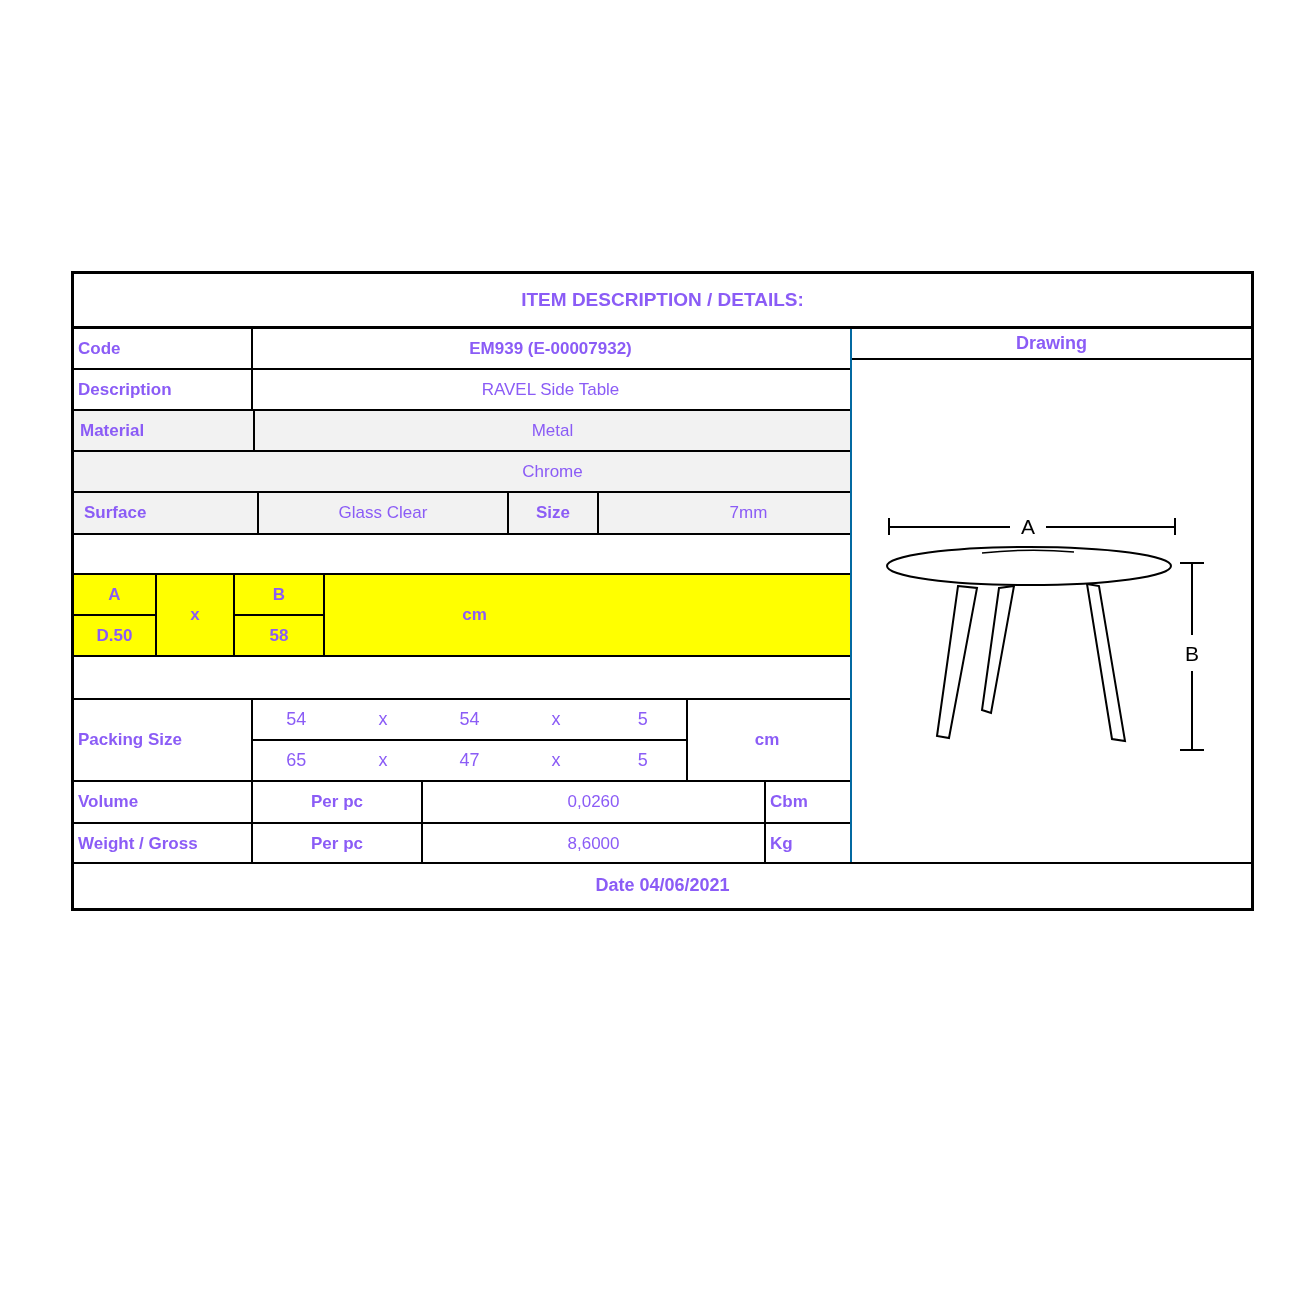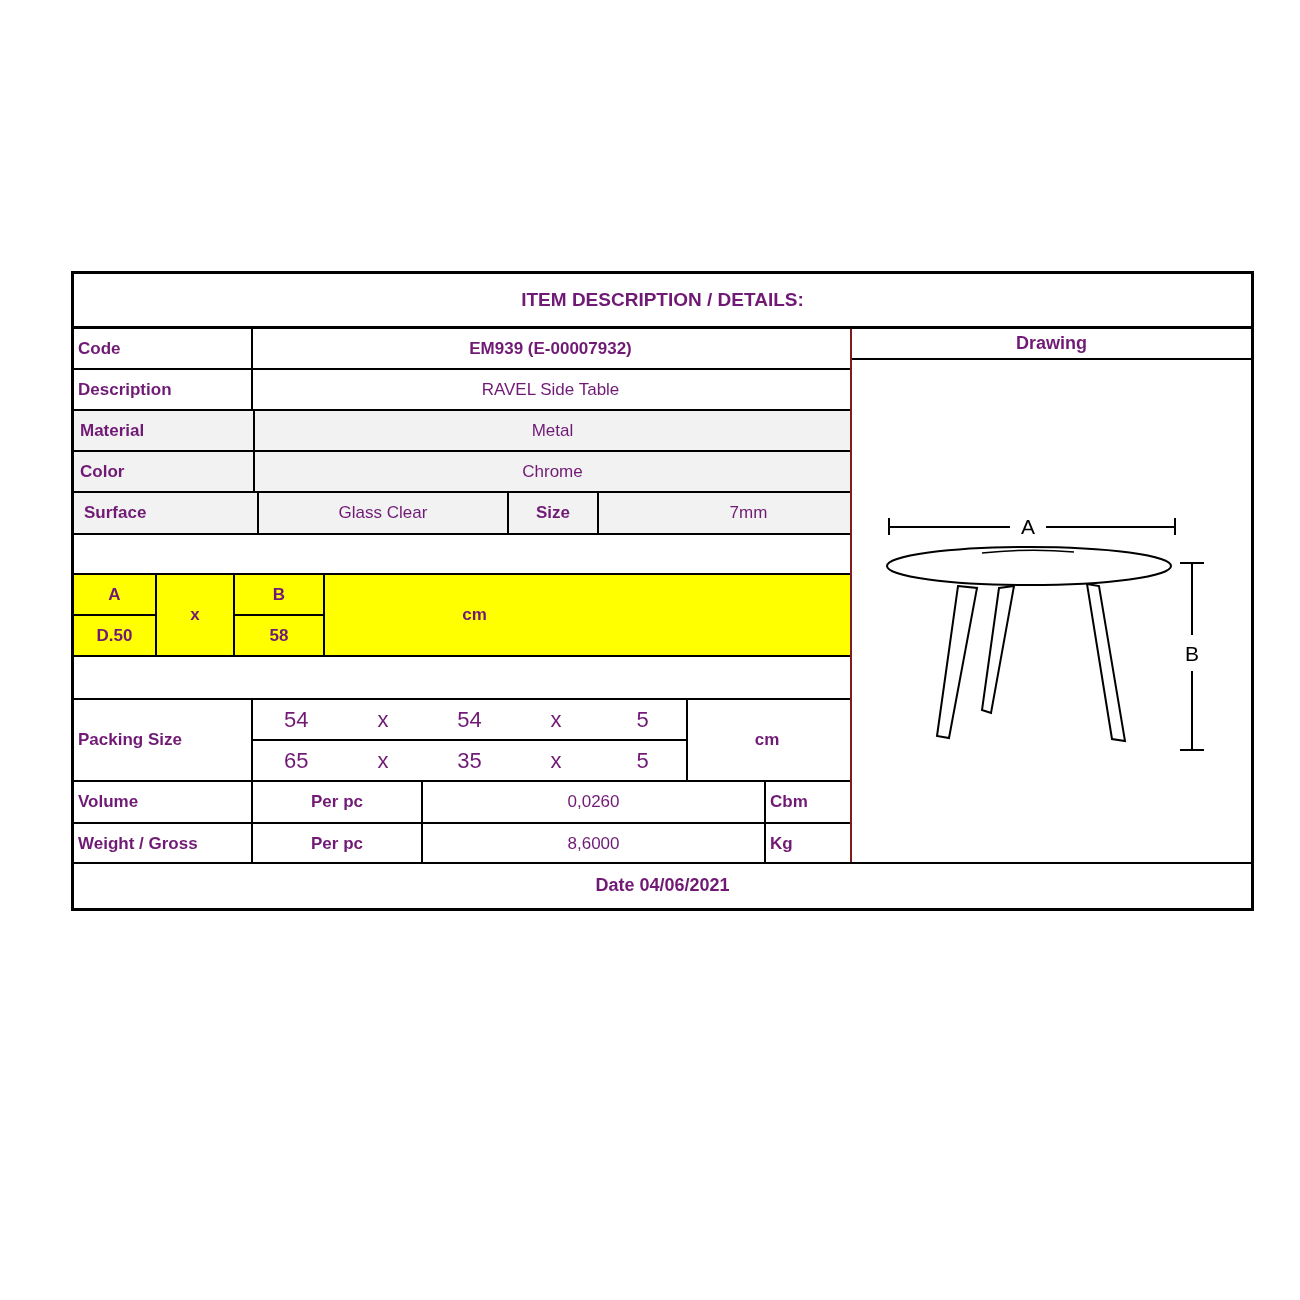--- a/index.html
+++ b/index.html
@@ -1,26 +1,26 @@
 <!DOCTYPE html>
 <html><head>
 <meta charset="utf-8">
 <style>
   html,body{margin:0;padding:0;background:#ffffff;}
   .page{position:relative;width:1300px;height:1300px;background:#ffffff;
-        font-family:"Liberation Sans", sans-serif;color:#701a75;}
+        font-family:"Liberation Sans", sans-serif;color:#8b5cf6;}
   .sheet{position:absolute;left:71px;top:271px;width:1183px;height:640px;
          border:3px solid #000;box-sizing:border-box;background:#fff;}
   
   .hdr-row{height:55px;border-bottom:3px solid #000;box-sizing:border-box;
            display:flex;align-items:center;justify-content:center;
            font-weight:bold;font-size:19px;}
   
   .mid{display:flex;height:533px;}
-  .left{width:778px;border-right:2px solid #7f1d1d;box-sizing:border-box;}
+  .left{width:778px;border-right:2px solid #0369a1;box-sizing:border-box;}
   .right{width:399px;display:flex;flex-direction:column;gap:47px;}
   .drawing-title{height:82px;border-bottom:2px solid #000;box-sizing:border-box;
                  display:flex;align-items:center;justify-content:center;
                  font-weight:bold;font-size:18px;}
   .drawing-canvas{flex:1;position:relative;}
   
   .row{display:flex;box-sizing:border-box;border-bottom:2px solid #000;}
   .row.last{border-bottom:none;}
   .cell{box-sizing:border-box;border-right:2px solid #000;display:flex;
         align-items:center;justify-content:center;font-size:17px;overflow:hidden;}
@@ -31,21 +31,21 @@
   .yellow{background:#FFFF00;}
   .h41{height:41px;} .h42{height:42px;} .h40{height:40px;} .h43{height:43px;} .h82{height:82px;}
   .w179{width:179px;} .w595{width:595px;} .w250{width:250px;} .w90{width:90px;}
   .w251{width:251px;padding-left:48px;} .w266{width:266px;} .w83{width:83px;} .w78{width:78px;}
   .w435{width:435px;} .w158{width:158px;} .w170{width:170px;} .w343{width:343px;text-align:right;}
   
   .stack{display:flex;flex-direction:column;align-items:stretch;justify-content:flex-start;padding:0;}
   .half{flex:1;display:flex;align-items:center;justify-content:center;}
   .half.top{border-bottom:2px solid #000;box-sizing:border-box;}
   .packrow{flex:1;display:flex;}
-  .packrow .p5{flex:1;display:flex;align-items:center;justify-content:center;font-size:22px;}
+  .packrow .p5{flex:1;display:flex;align-items:center;justify-content:center;font-size:18px;}
   
   .date-row{height:45px;border-top:2px solid #000;box-sizing:border-box;
             display:flex;align-items:center;justify-content:center;
             font-weight:bold;font-size:18px;}
   svg text{font-family:"Liberation Sans", sans-serif;}
 </style>
 </head>
 <body>
 
 <div class="page">
@@ -65,21 +65,20 @@
           <div class="cell lab w179">Description</div>
           <div class="cell w595 end">RAVEL Side Table</div>
         </div>
 
         <div class="row h41 gray">
           <div class="cell lab w179">Material</div>
           <div class="cell w595 end">Metal</div>
         </div>
 
         <div class="row h41 gray">
-          <div class="cell lab w179">Color</div>
           <div class="cell w595 end">Chrome</div>
         </div>
 
         <div class="row h42 gray">
           <div class="cell lab w179">Surface</div>
           <div class="cell w250">Glass Clear</div>
           <div class="cell b w90">Size</div>
           <div class="cell w251 end">7mm</div>
         </div>
 
@@ -106,21 +105,21 @@
             <div class="packrow half top">
               <span class="p5">54</span>
               <span class="p5">x</span>
               <span class="p5">54</span>
               <span class="p5">x</span>
               <span class="p5">5</span>
             </div>
             <div class="packrow half">
               <span class="p5">65</span>
               <span class="p5">x</span>
-              <span class="p5">35</span>
+              <span class="p5">47</span>
               <span class="p5">x</span>
               <span class="p5">5</span>
             </div>
           </div>
           <div class="cell b w158 end">cm</div>
         </div>
 
         <div class="row h42">
           <div class="cell lab w179">Volume</div>
           <div class="cell b w170">Per pc</div>

